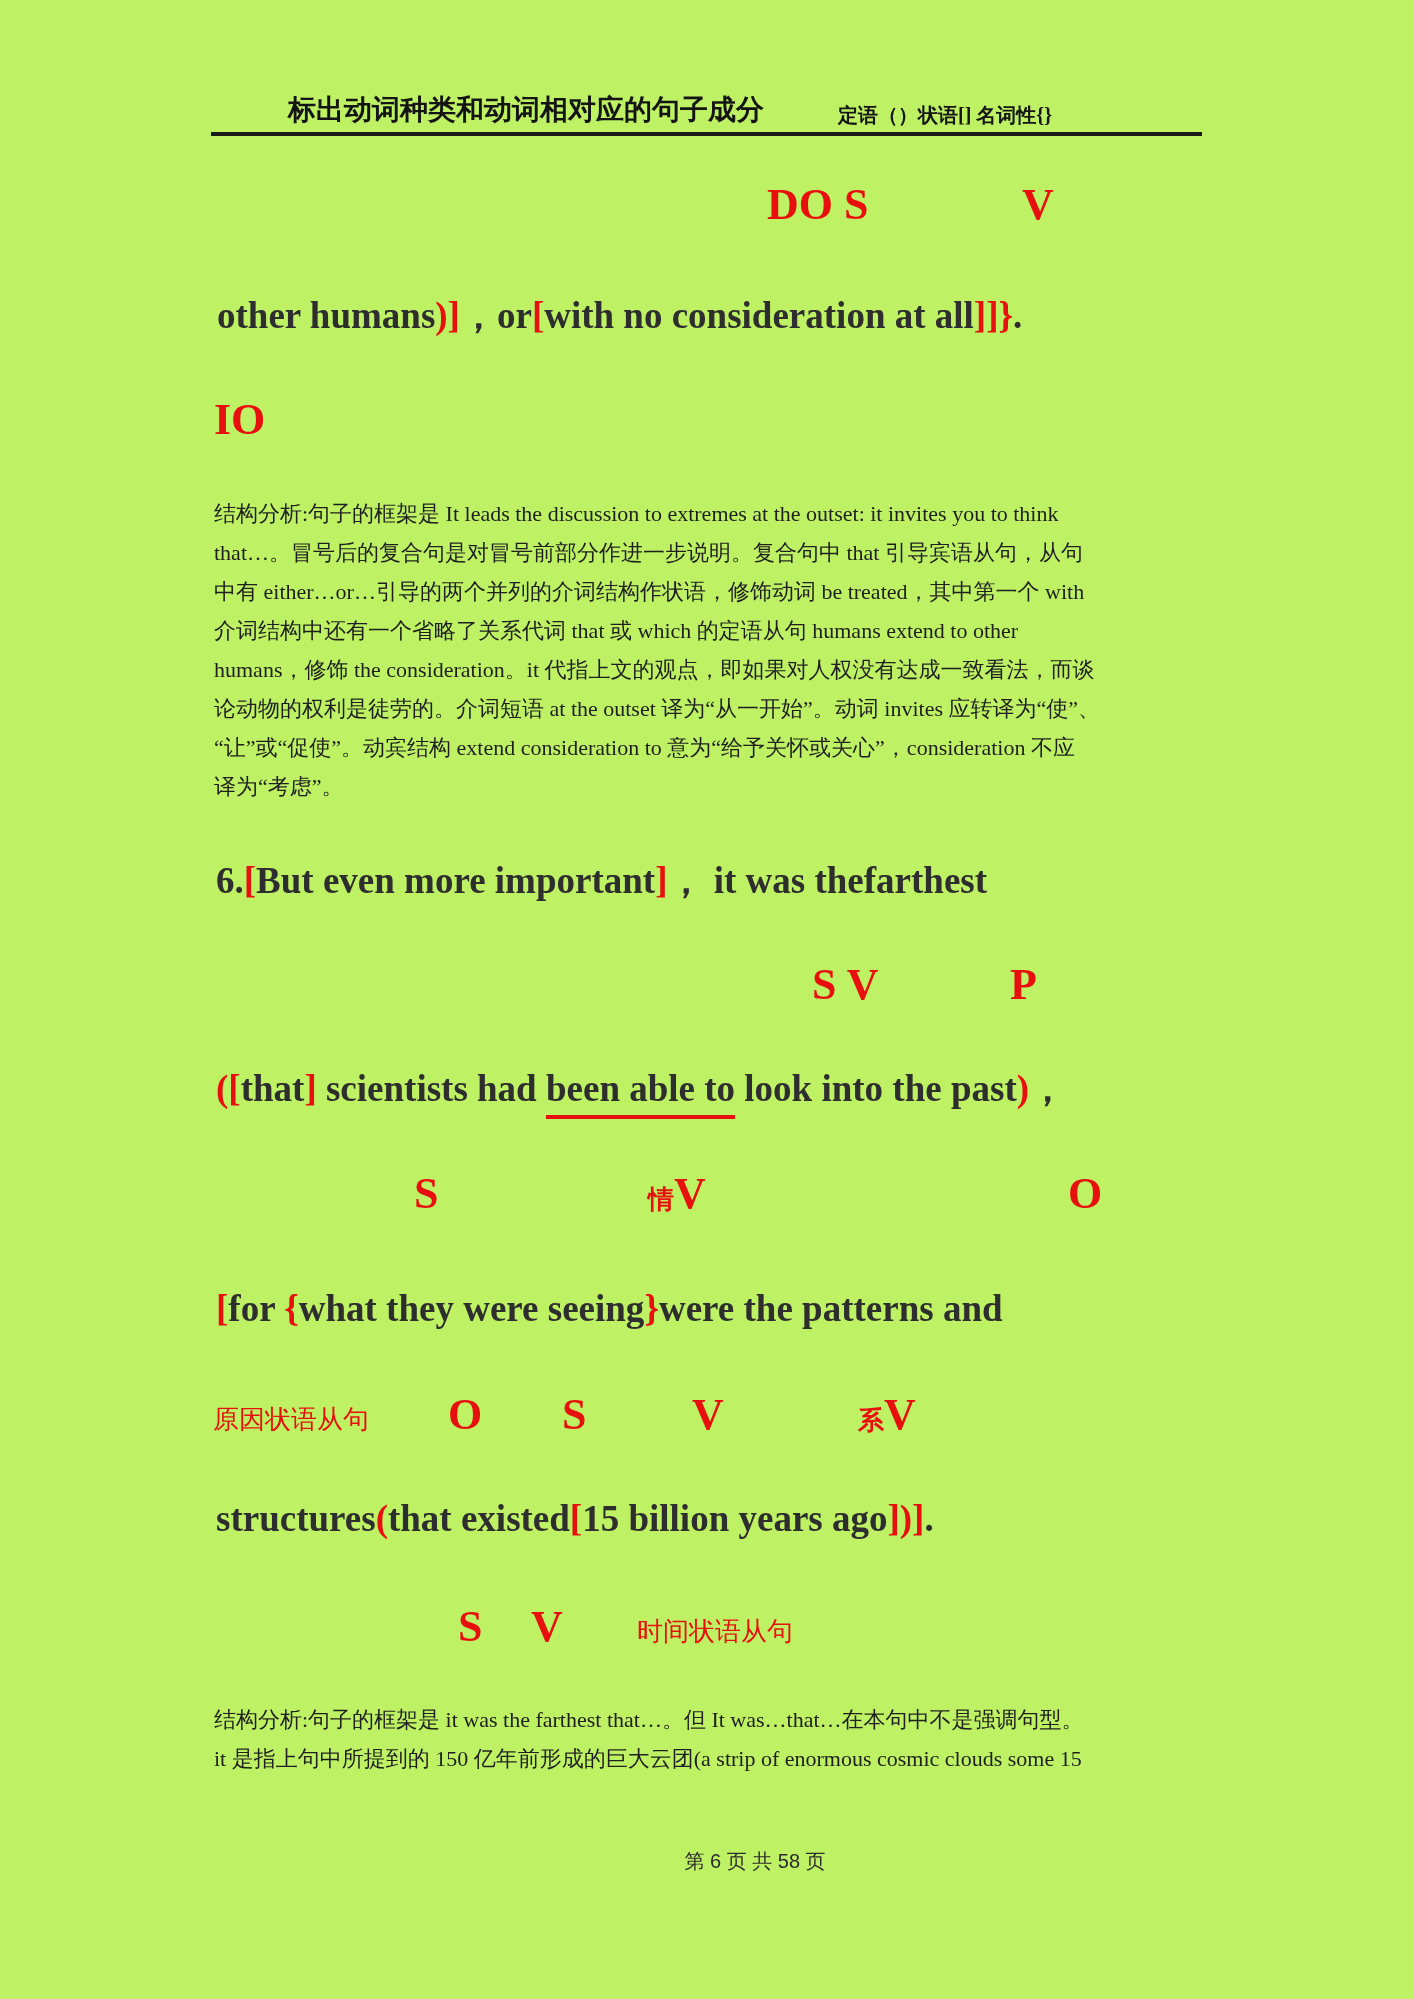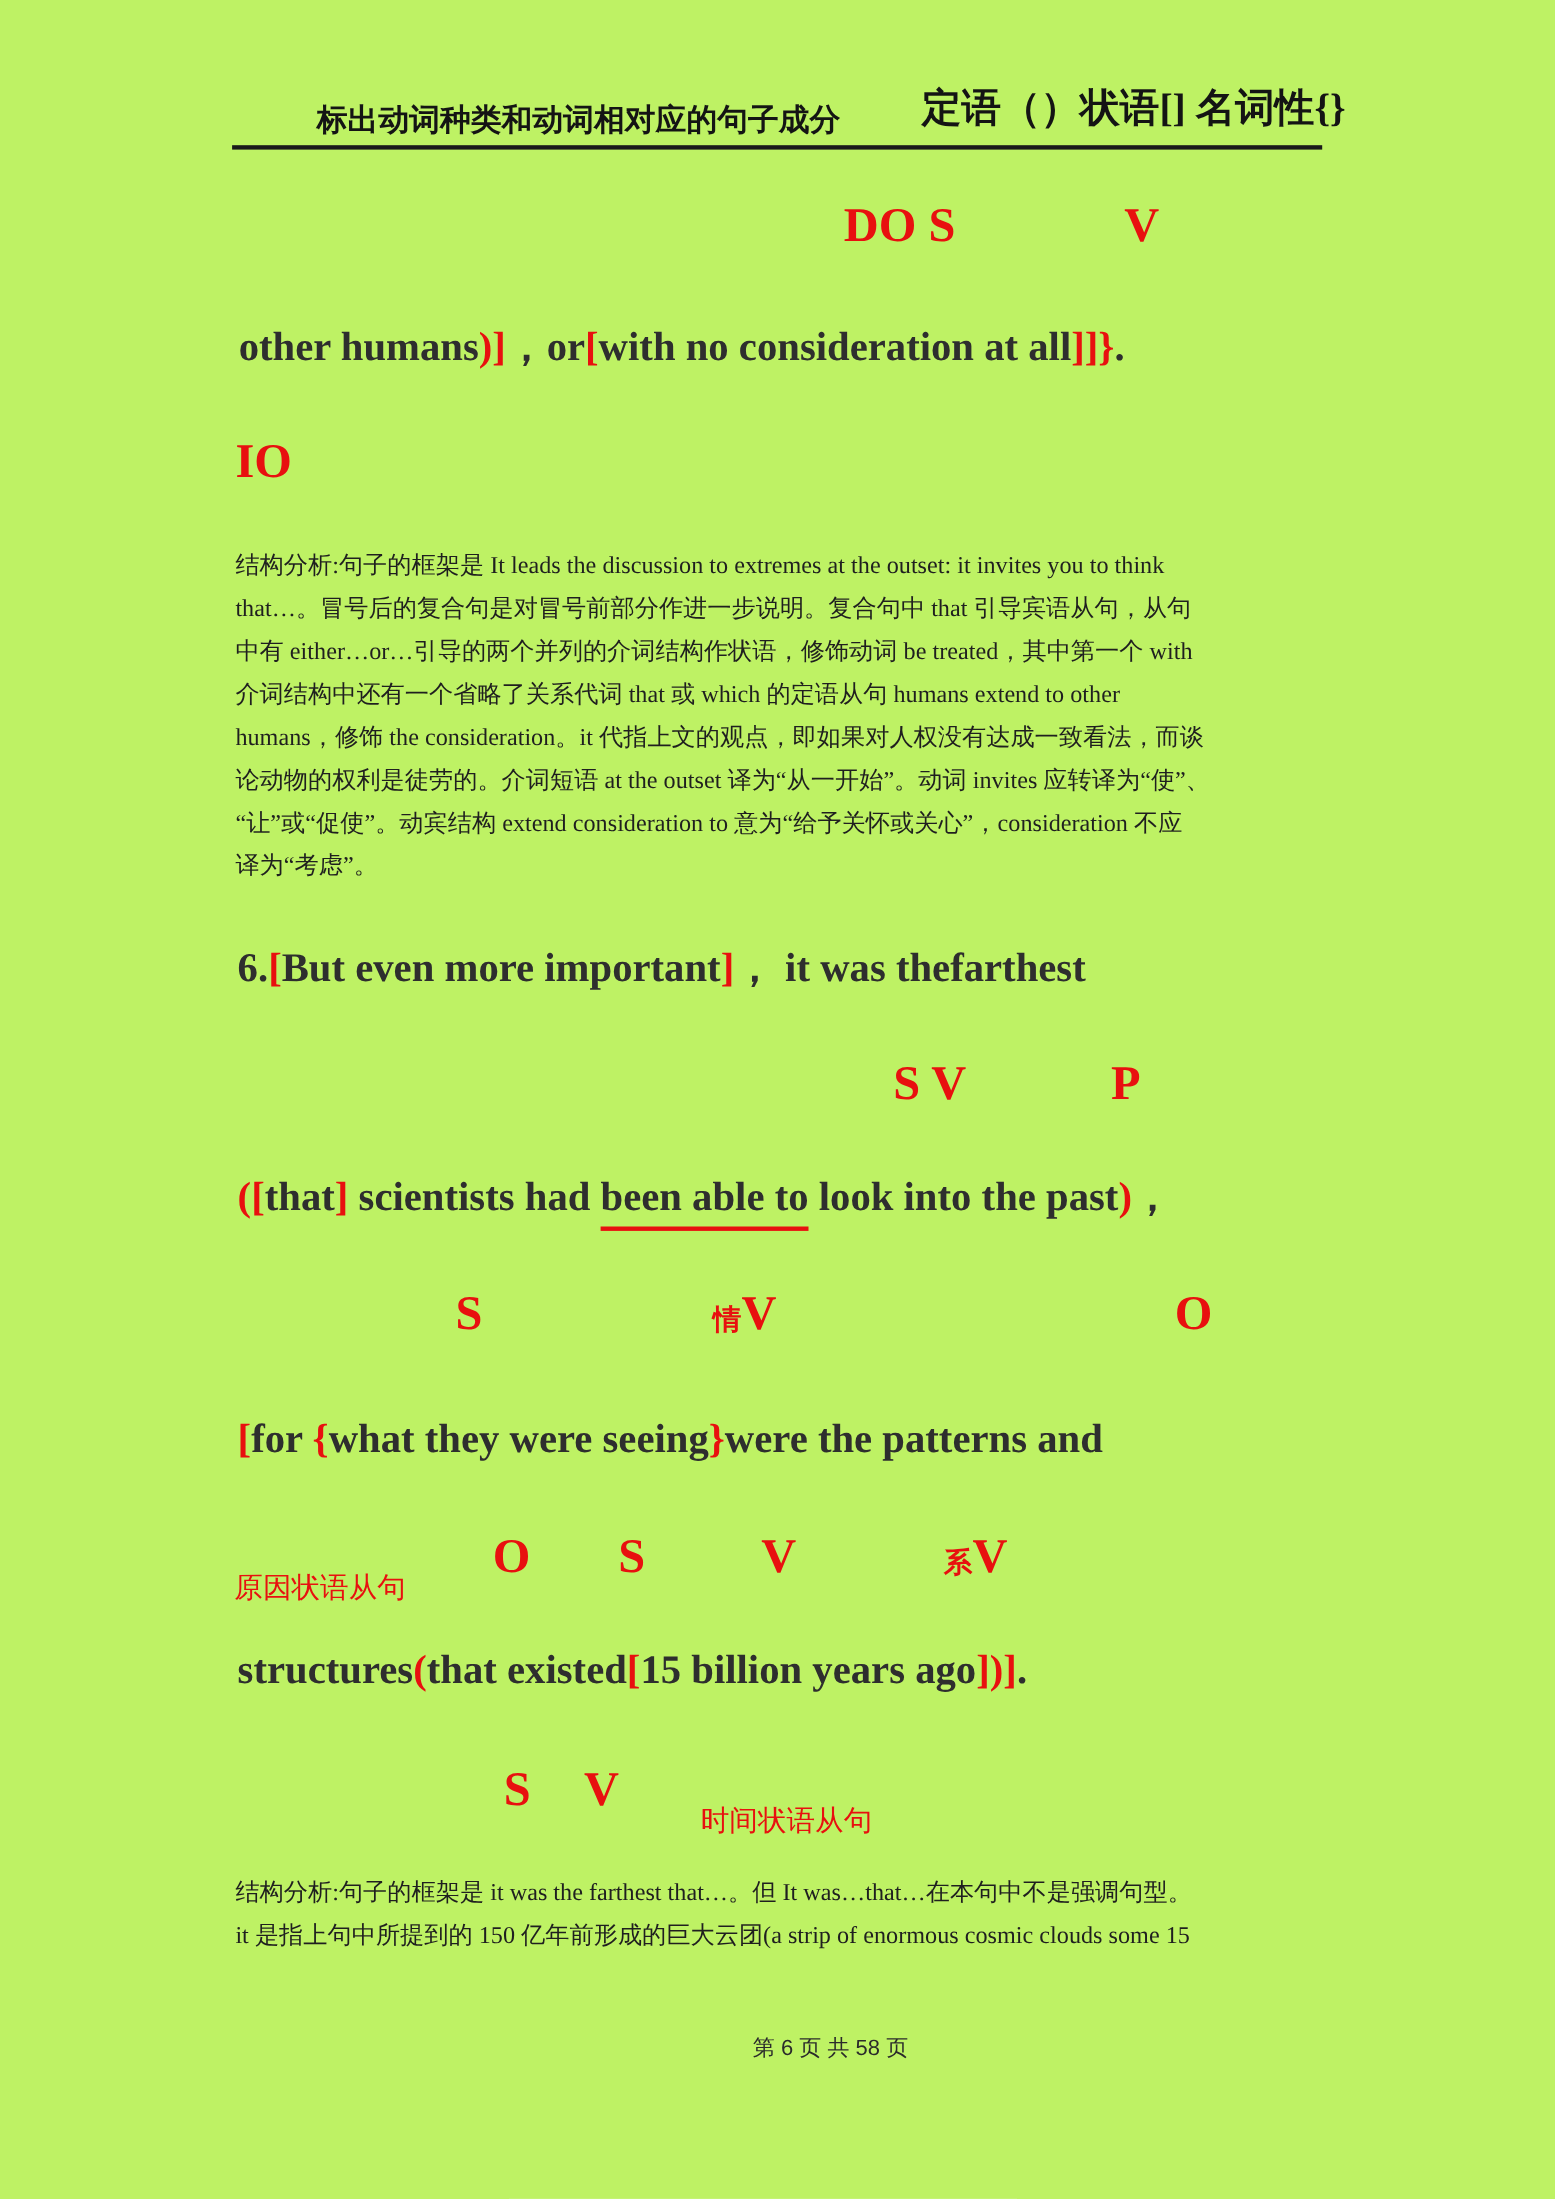--- a/index.html
+++ b/index.html
@@ -7,36 +7,36 @@
   html,body { margin:0; padding:0; background:#ffffff; }
   .page {
     position:relative; width:1414px; height:1999px; background:#bef264;
     font-family:"Liberation Serif","DejaVu Serif",serif; overflow:hidden;
   }
   .h-left {
     position:absolute; left:288px; top:94px; font-size:28px; font-weight:700;
     color:#141414; white-space:nowrap; line-height:1.15;
   }
   .h-right {
-    position:absolute; left:838px; top:78px; font-size:36px; font-weight:700;
+    position:absolute; left:838px; top:104px; font-size:20px; font-weight:700;
     color:#141414; white-space:nowrap; line-height:1.15;
   }
   .rule { position:absolute; left:211px; top:132px; width:991px; height:4px; background:#1a1a1a; }
   .sline {
     position:absolute; font-size:37px; font-weight:700; color:var(--ink);
     white-space:nowrap; line-height:1.15;
   }
   .sline .red { color:var(--red); }
   .sline .ul { border-bottom:4px solid var(--red); padding-bottom:6px; }
   .ann {
     position:absolute; color:var(--red); font-size:44px; line-height:1;
     white-space:nowrap; font-weight:700;
   }
   .ann .sm, .ann-sm { font-size:26px; }
-  .ann-sm { position:absolute; color:var(--red); line-height:1; white-space:nowrap;margin-top:24px; }
+  .ann-sm { position:absolute; color:var(--red); line-height:1; white-space:nowrap; }
   .para { position:absolute; width:1010px; font-size:22px; color:var(--body); }
   .para > div { height:39px; line-height:39px; white-space:nowrap; }
   .footer {
     position:absolute; left:0; top:1848px; width:1414px; text-align:center;
     font-size:20px; color:#2b2b2b;
     font-family:"Liberation Sans","DejaVu Sans",sans-serif;
     margin-left:48px;
   }
 </style>
 </head>

